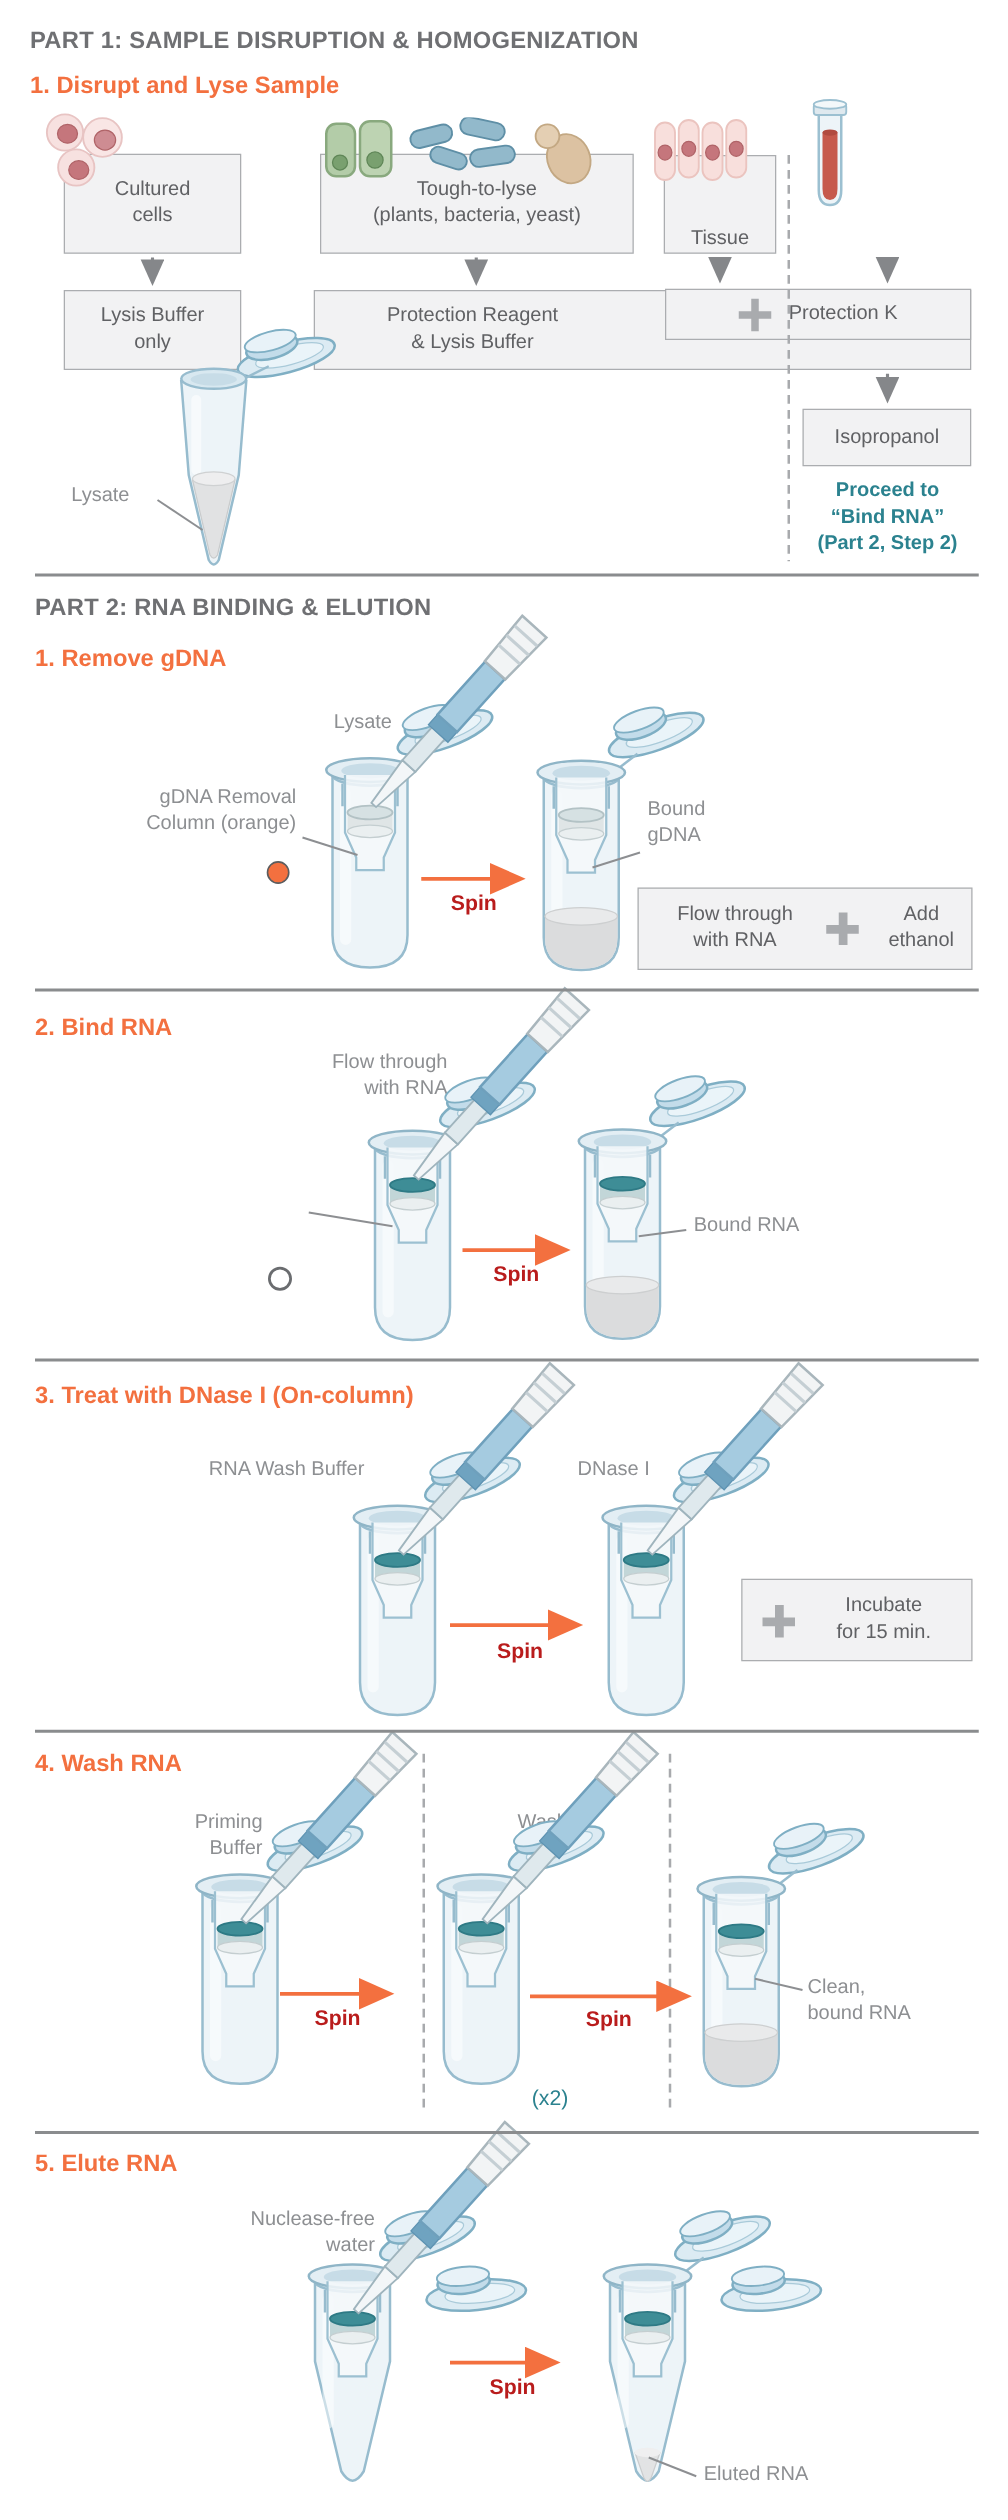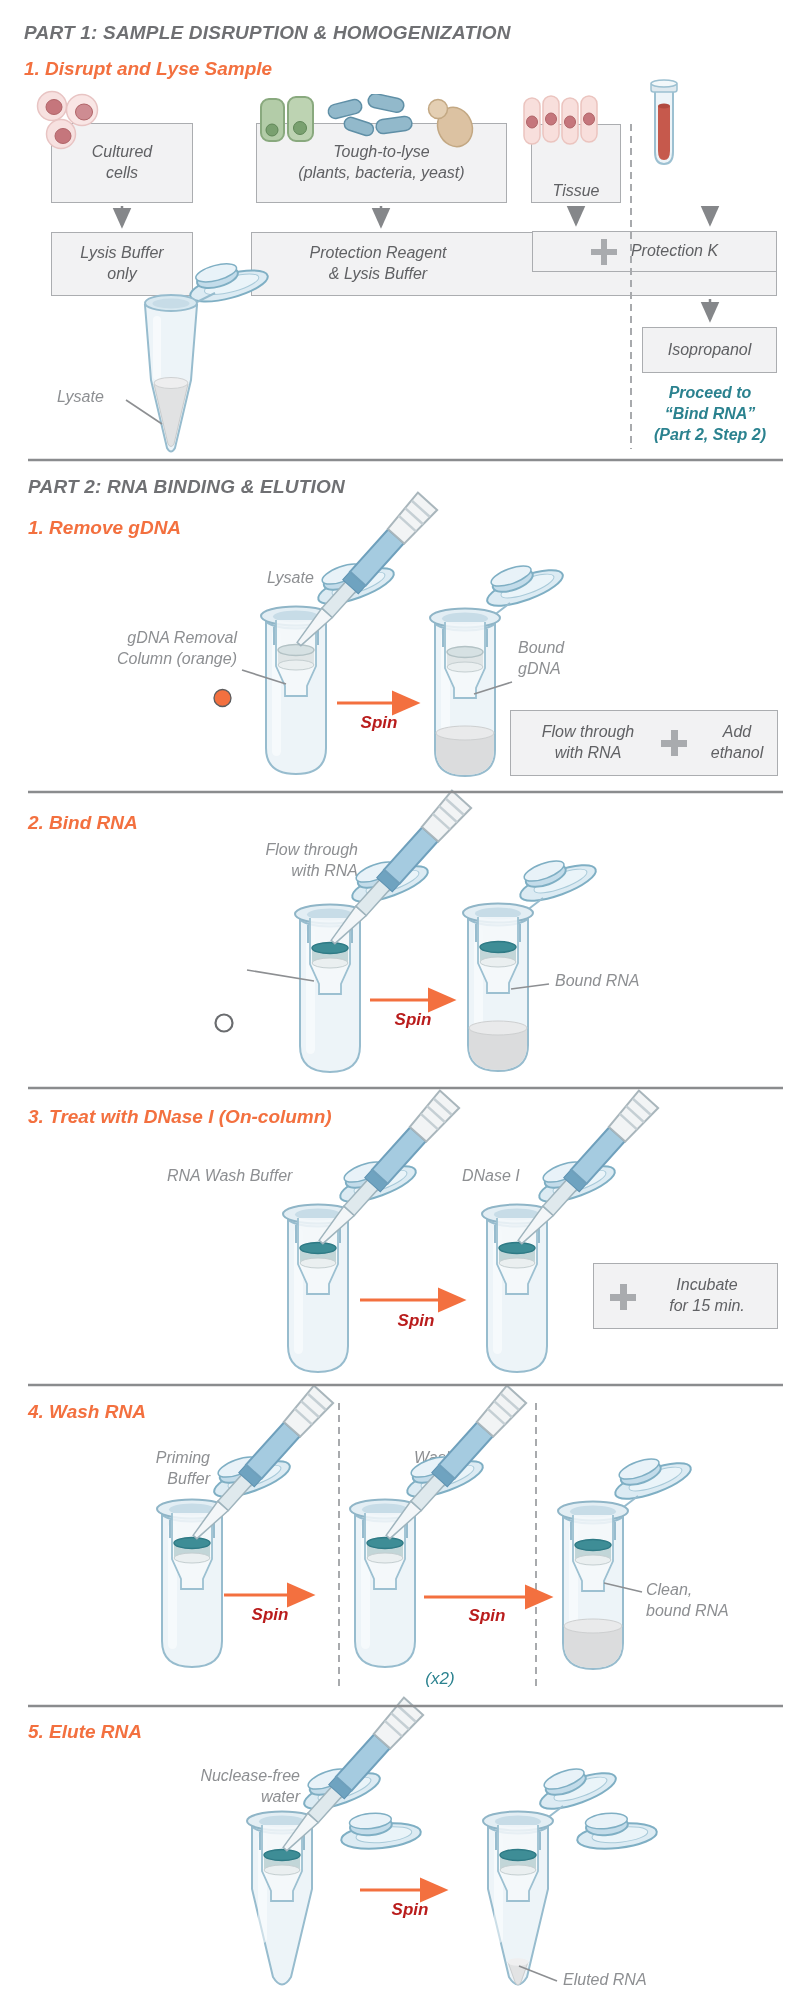--- a/index.html
+++ b/index.html
@@ -1,17 +1,17 @@
 <!DOCTYPE html>
 <html><head>
 <meta charset="utf-8">
 <style>
   html,body{margin:0;padding:0;background:#fff;}
   #canvas{position:relative;width:806px;height:2016px;background:#fff;overflow:hidden;
-          font-family:"Liberation Sans","DejaVu Sans",sans-serif;font-style:italic;}
+          font-family:"Liberation Sans","DejaVu Sans",sans-serif;}
   .abs{position:absolute;}
   .h-part{position:absolute;color:#6F7073;font-size:19px;font-weight:bold;letter-spacing:.2px;white-space:nowrap;}
   .h-step{position:absolute;color:#F3703F;font-size:19px;font-weight:bold;white-space:nowrap;}
   .lbl{position:absolute;color:#8D8F92;font-size:16px;line-height:1.3;}
   .lbl.r{text-align:right;}
   .lbl.c{text-align:center;}
   .lbl.nw{white-space:nowrap;}
   .teal{color:#2B828F;}
   .spin{position:absolute;color:#b91c1c;font-size:17px;font-weight:bold;text-align:center;}
   .box{position:absolute;background:#F2F2F3;border:1.5px solid #ABADB0;color:#606164;font-size:16px;

